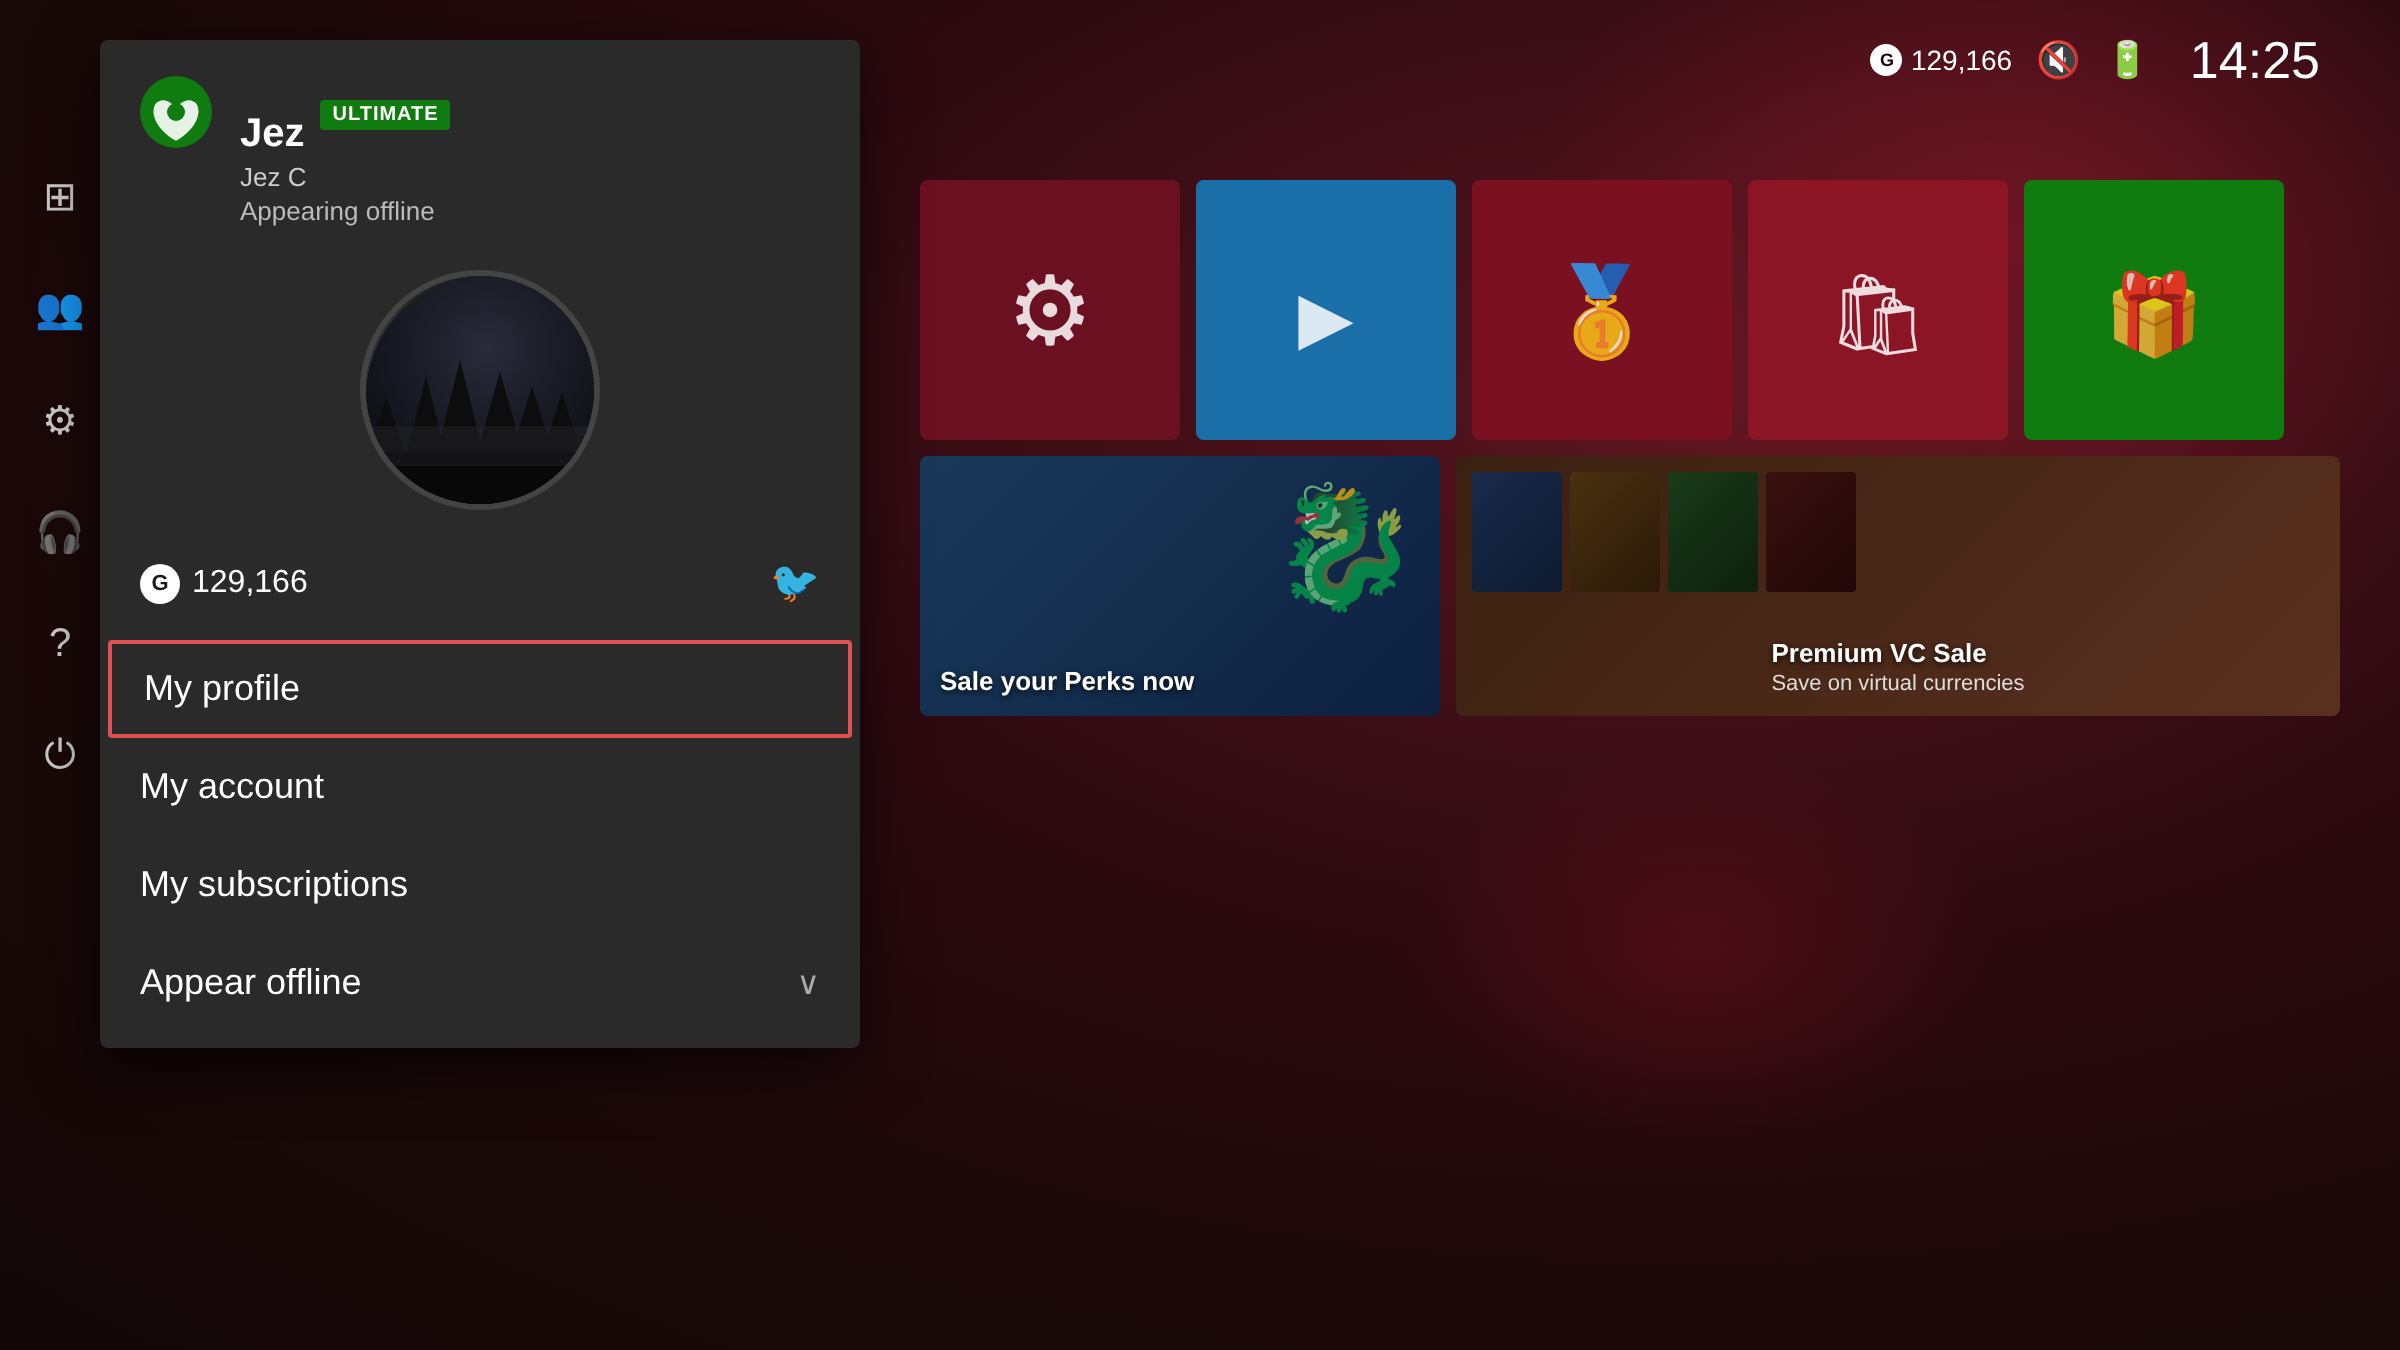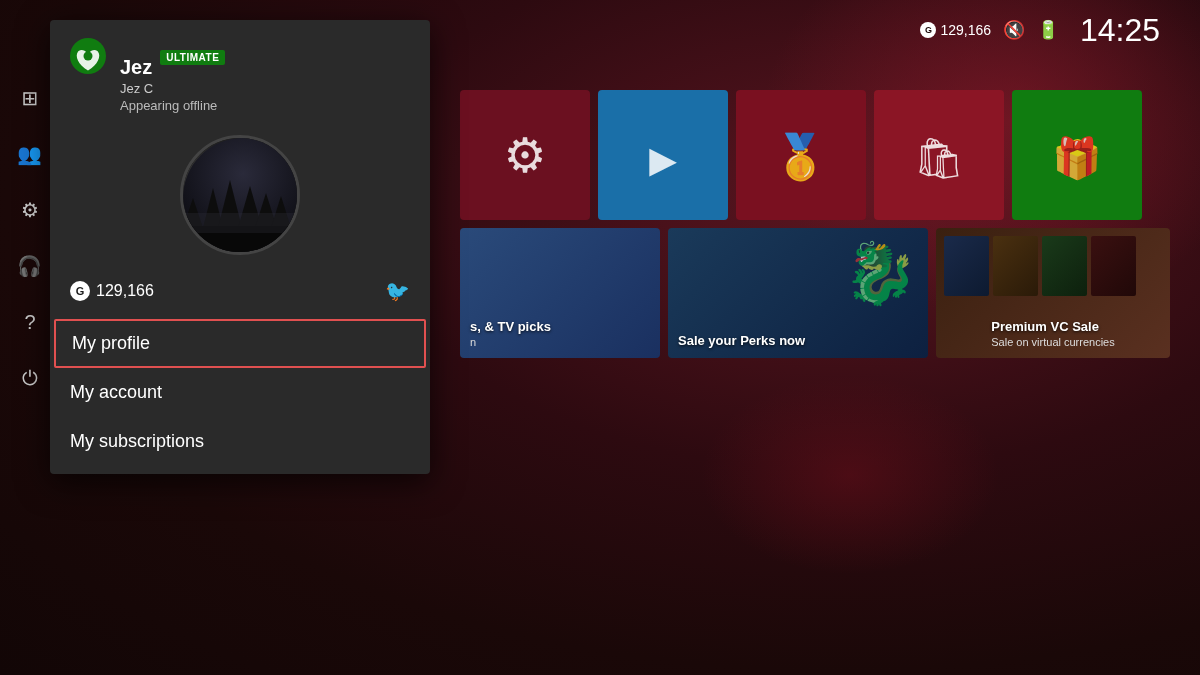--- a/index.html
+++ b/index.html
@@ -80,21 +80,21 @@
     .mute-icon-top {
       color: #fff;
       font-size: 18px;
     }
     .battery-icon {
       color: #fff;
       font-size: 18px;
     }
     .clock {
       color: #fff;
-      font-size: 32px;
+      font-size: 26px;
       font-weight: 300;
       margin-left: 8px;
     }
 
     
     .sidebar {
       position: absolute;
       left: 0;
       top: 60px;
       width: 60px;
@@ -413,40 +413,34 @@
     </div>
     <div class="tile tile-store">
       <span class="tile-icon tile-bag"></span>
     </div>
     <div class="tile tile-green">
       <span class="tile-icon tile-gift"></span>
     </div>
   </div>
 
   <div class="content-banners" style="margin-left:370px; margin-top:8px;">
-    <div class="banner banner-picks">
-      <div>
-        <div class="banner-text">s, &amp; TV picks</div>
-        <div class="banner-subtext">n</div>
-      </div>
-    </div>
     <div class="banner banner-perks" style="position:relative;">
       <div class="dragon-shape">🐉</div>
       <div class="banner-text">Sale your Perks now</div>
     </div>
     <div class="banner banner-sale" style="position:relative;">
       <div style="position:absolute;top:8px;left:8px;right:8px;display:flex;gap:4px;">
         <div class="sale-thumb sale-thumb-1"></div>
         <div class="sale-thumb sale-thumb-2"></div>
         <div class="sale-thumb sale-thumb-3"></div>
         <div class="sale-thumb sale-thumb-4"></div>
       </div>
       <div>
         <div class="banner-text">Premium VC Sale</div>
-        <div class="banner-subtext">Sale on virtual currencies</div>
+        <div class="banner-subtext">Save on virtual currencies</div>
       </div>
     </div>
   </div>
 </div>
 
 <div class="profile-panel">
 
   <div class="panel-header">
     <svg class="xbox-logo" viewBox="0 0 40 40">
       <circle cx="20" cy="20" r="20" fill="#107c10"></circle>
@@ -502,13 +496,17 @@
 
   <div class="menu-item selected">
     <span>My profile</span>
   </div>
   <div class="menu-item">
     <span>My account</span>
   </div>
   <div class="menu-item">
     <span>My subscriptions</span>
   </div>
+  <div class="menu-item">
+    <span>Appear offline</span>
+    <span class="chevron">∨</span>
+  </div>
 </div>
 
 </body></html>

